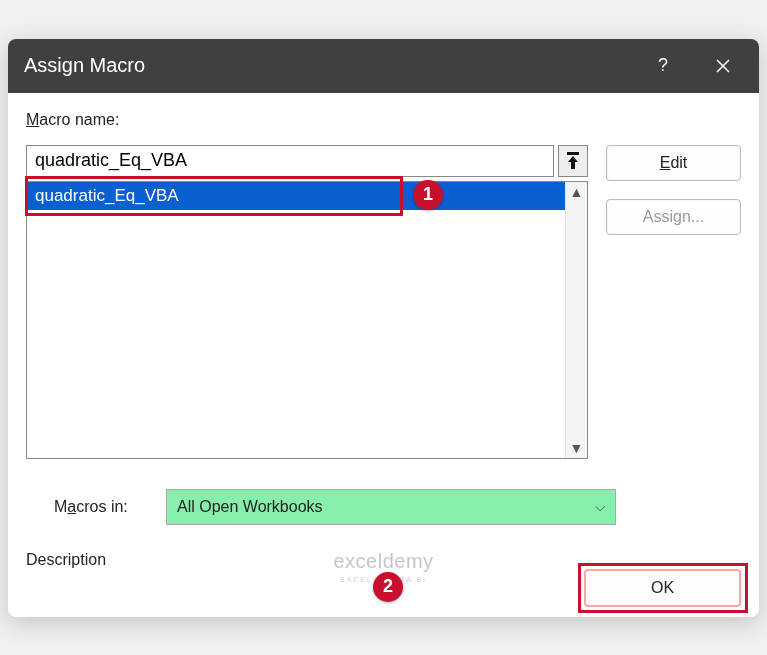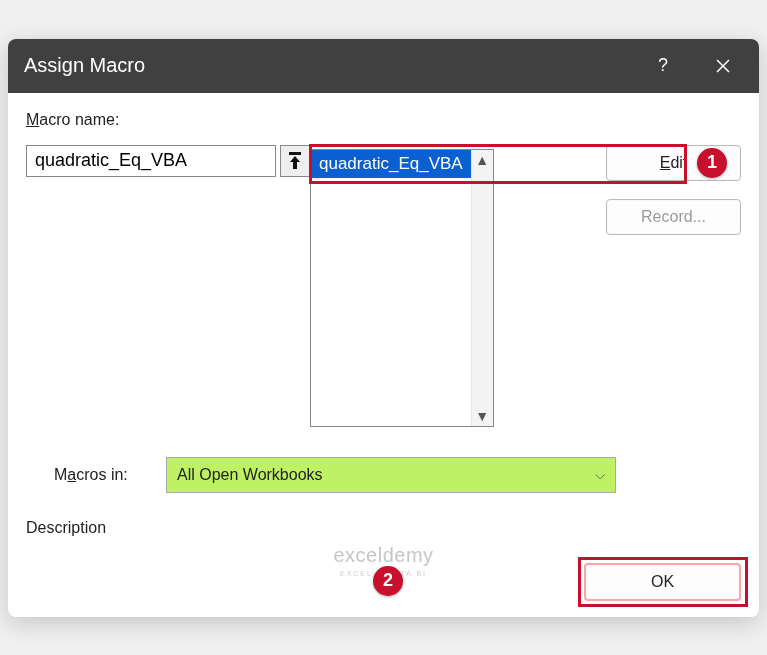--- a/index.html
+++ b/index.html
@@ -23,21 +23,21 @@
     width:60px; height:54px; display:flex; align-items:center; justify-content:center;
     color:#fff; font-size:18px;
   }
   .content {
     flex:1; padding: 18px 18px 16px 18px; display:flex; flex-direction:column;
     font-size:16px; color:#222;
   }
   .label { margin-bottom:16px; }
   .underline { text-decoration: underline; text-decoration-skip-ink: none; }
   .top-row { display:flex; gap:18px; }
-  .left-col { flex:1; display:flex; flex-direction:row; }
+  .left-col { flex:1; display:flex; flex-direction:column; }
   .right-col { width:135px; display:flex; flex-direction:column; gap:18px; }
   .macro-input-wrap { display:flex; }
   .macro-input {
     flex:1; height:32px; border:1px solid #888; padding:2px 8px;
     font-size:18px; outline:none; background:#fff;
   }
   .sel-arrow-btn {
     width:30px; height:32px; margin-left:4px;
     border:1px solid #888; background:#eee;
     display:flex; align-items:center; justify-content:center;
@@ -64,21 +64,21 @@
     height:36px; border:1px solid #bbb; background:#fdfdfd;
     border-radius:4px; display:flex; align-items:center; justify-content:center;
     font-size:16px; box-shadow: inset 0 0 0 1px rgba(0,0,0,.02);
   }
   .sidebtn.disabled { color:#9a9a9a; }
   .macros-in-row { display:flex; align-items:center; margin-top:30px; gap:14px;margin-left:28px; }
   .macros-in-row .label2 { width:98px; }
   .combo {
     flex:1; border:1px solid #aaa; height:36px; border-radius:0;
     display:flex; align-items:center; padding:0 10px; color:#222;
-    max-width:450px; justify-content:space-between; background:#bef264;
+    max-width:450px; justify-content:space-between; background:#86efac;
   }
   .combo-arrow { color:#555; font-size:13px; }
   .desc-row { margin-top:26px; }
   .btn-row {
     margin-top:auto; display:flex; justify-content:flex-end; gap:16px;
     align-items:center; position:relative;
   }
   .bottom-btn {
     width:157px; height:38px;
     border:2px solid #fca5a5; background:#fdfdfd; border-radius:4px;
@@ -145,21 +145,21 @@
           <div class="callout-box" style="left:-2px; top:-6px; width:378px; height:40px;"></div>
           <div class="callout-badge" style="left:386px; top:-2px;">1</div>
         </div>
       </div>
 
       <div class="right-col">
         <div class="sidebtn">
           <span class="underline">E</span>
             <span>dit</span>
         </div>
-        <div class="sidebtn disabled">Record...</div>
+        <div class="sidebtn disabled">Assign...</div>
       </div>
     </div>
 
     <div class="macros-in-row">
       <div class="label2">
         <span>M</span><span class="underline">a</span><span>cros in:</span>
       </div>
       <div class="combo">
         <span>All Open Workbooks</span>
         <span class="combo-arrow">⌵</span>

